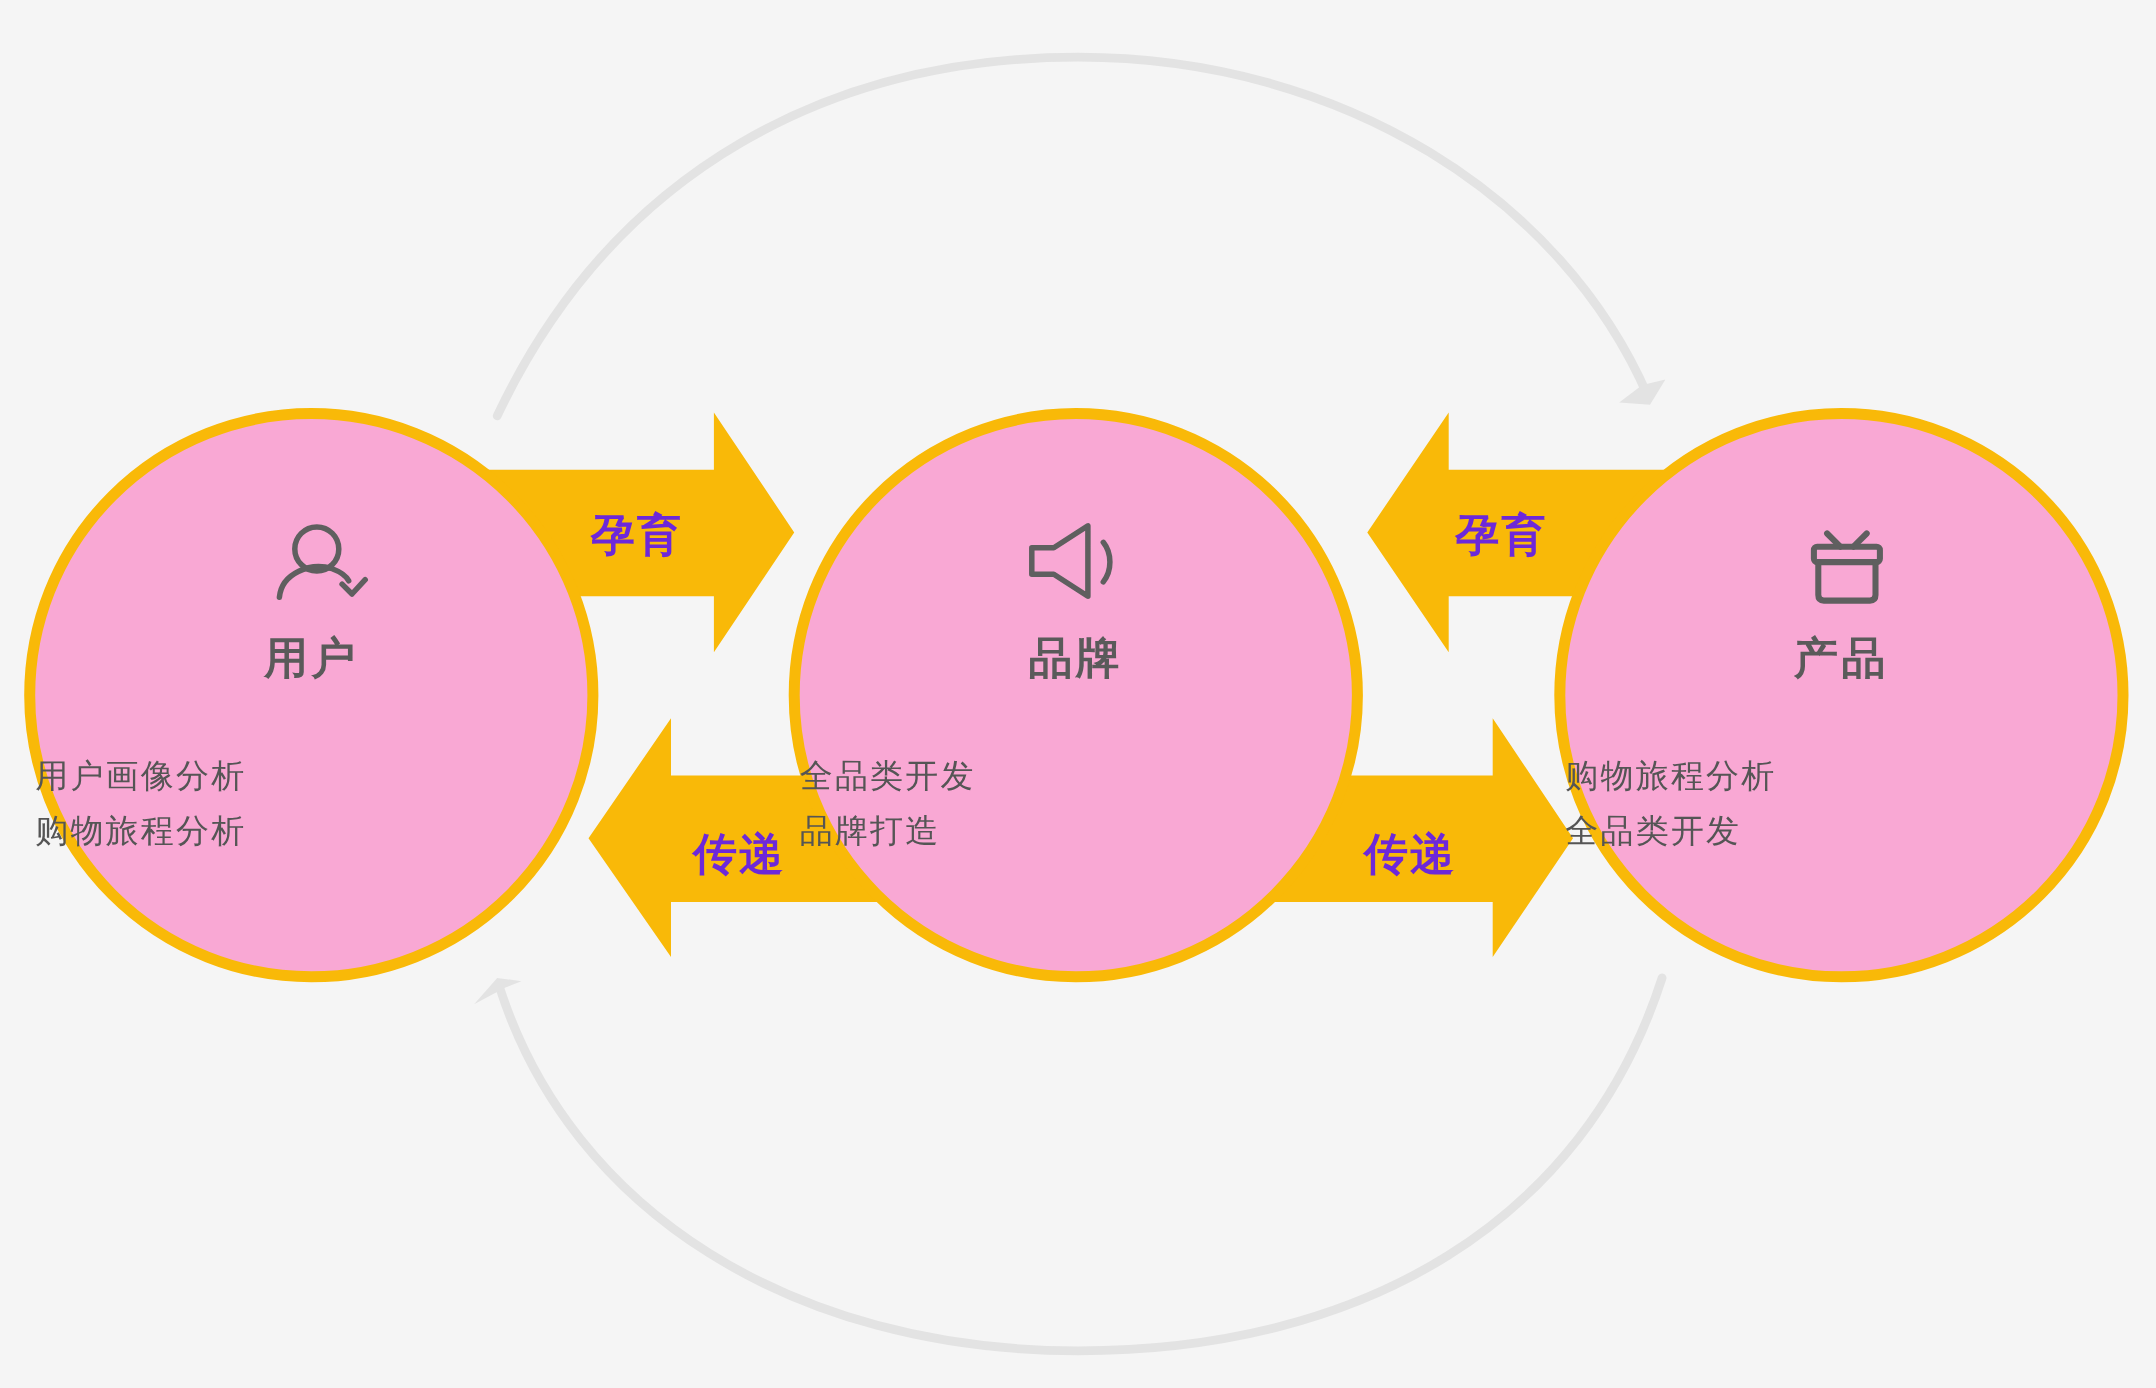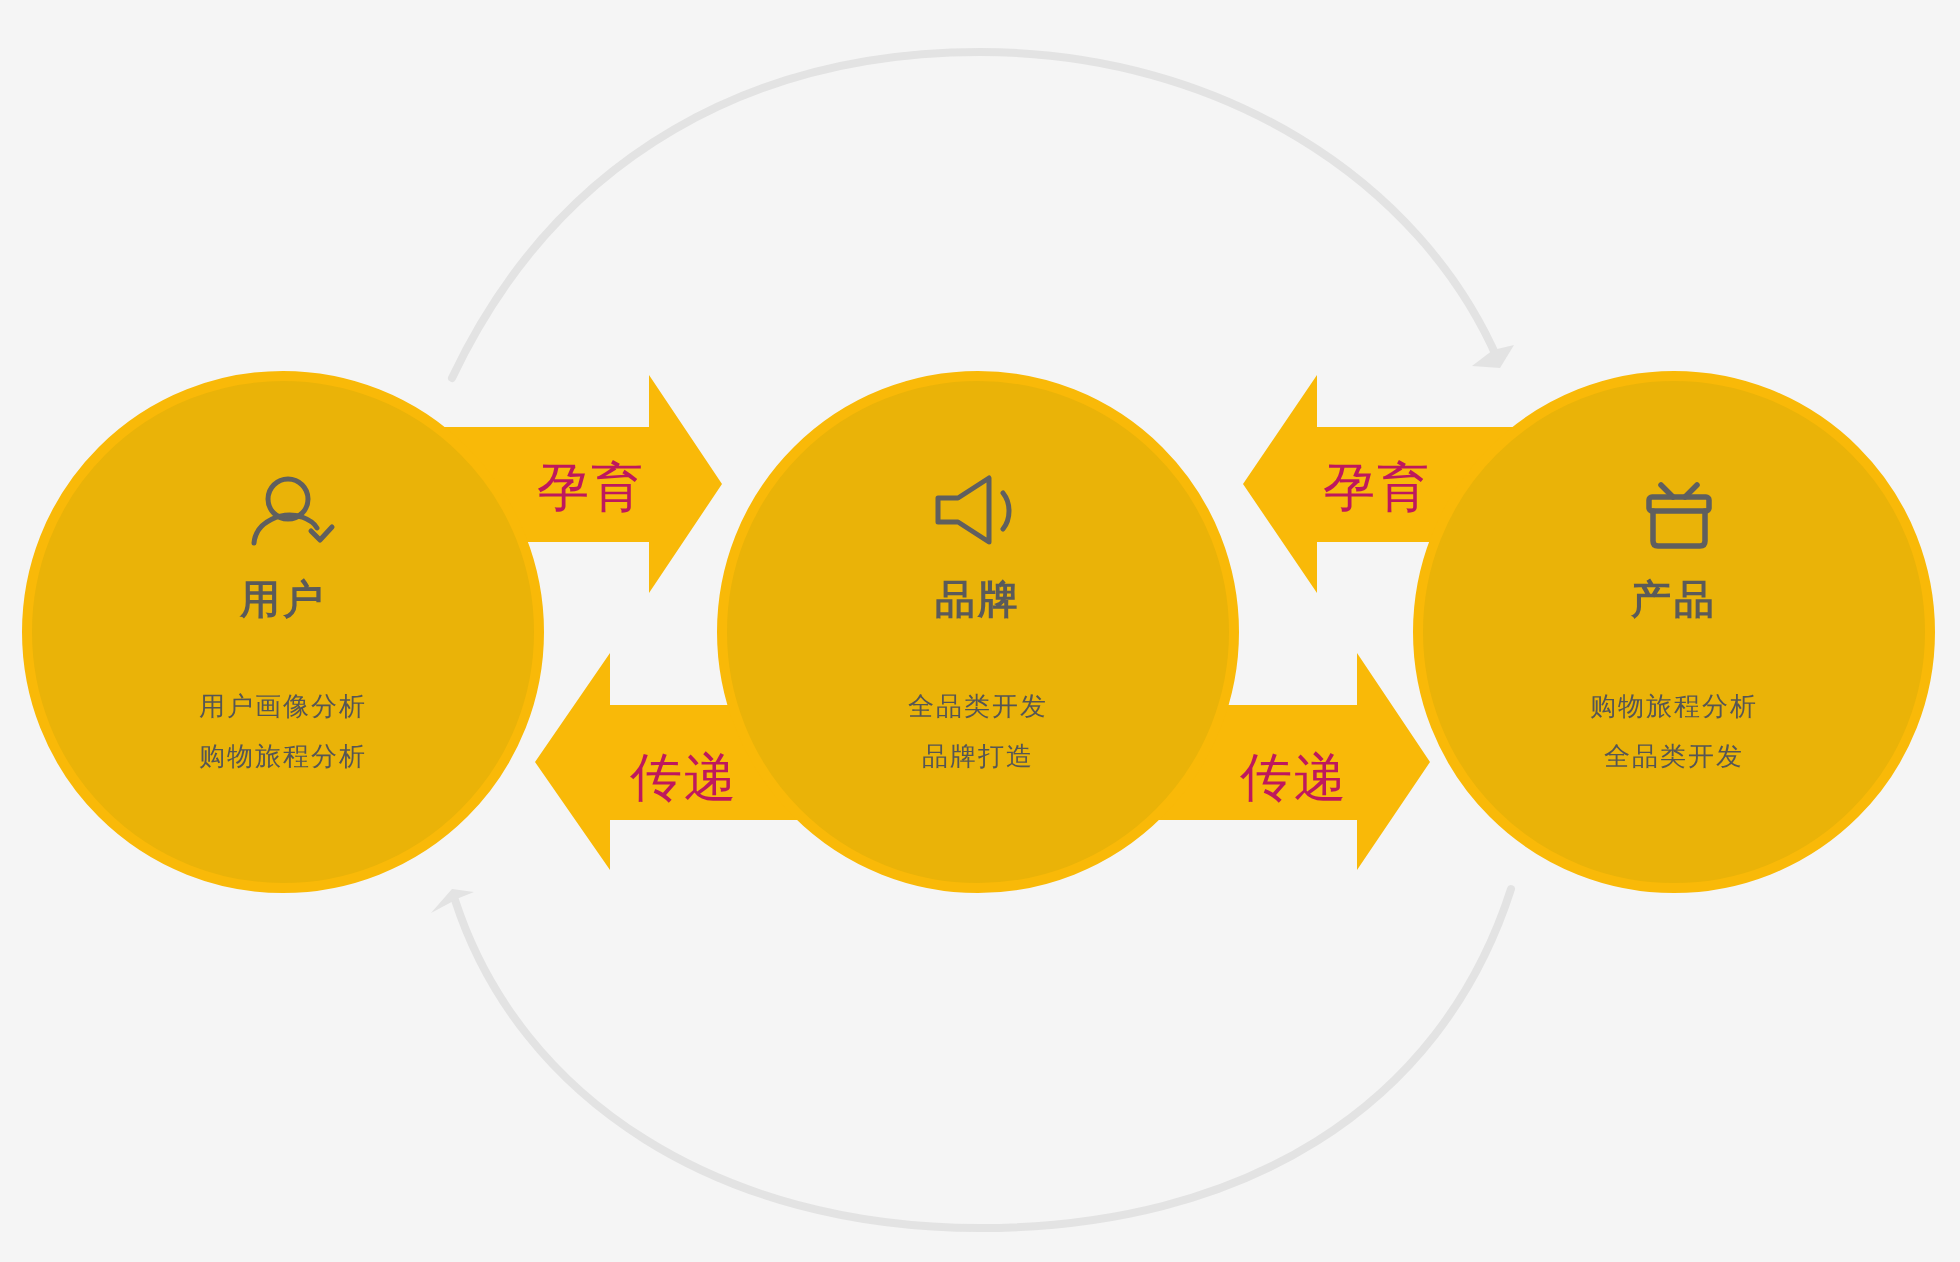--- a/index.html
+++ b/index.html
@@ -9,47 +9,46 @@
     font-family: "DejaVu Sans", "Liberation Sans", sans-serif;
     position: relative;
   }
   #stage { position: absolute; left: 0; top: 0; width: 1960px; height: 1262px; }
   svg.layer { position: absolute; left: 0; top: 0; }
   .node {
     position: absolute;
     width: 502px; height: 502px;
     border: 10px solid #f9b908;
     border-radius: 50%;
-    background: #eab308;
+    background: #f9a8d4;
     box-sizing: content-box;
   }
   .node .icon { position: absolute; left: 0; top: 0; }
   .node .title {
     position: absolute; left: 0; right: 0;
     top: 194px;
     text-align: center;
     font-size: 40px; font-weight: bold;
     color: #5a5a5a;
     letter-spacing: 3px;
     line-height: 48px;
   }
   .node .desc {
     position: absolute; left: 0; right: 0;
     top: 300px;
-    text-align: center;
-    font-size: 26px;
+    font-size: 30px;
     color: #555555;
     line-height: 50px;
     letter-spacing: 2px;
   }
   .node .desc div { white-space: nowrap; }
   .arrow-label {
     position: absolute;
-    font-size: 52px; font-weight: normal;
-    color: #be185d;
+    font-size: 40px; font-weight: bold;
+    color: #6d28d9;
     letter-spacing: 2px;
     line-height: 48px;
     white-space: nowrap;
   }
 </style>
 </head>
 <body>
 
 <div id="stage">
 

